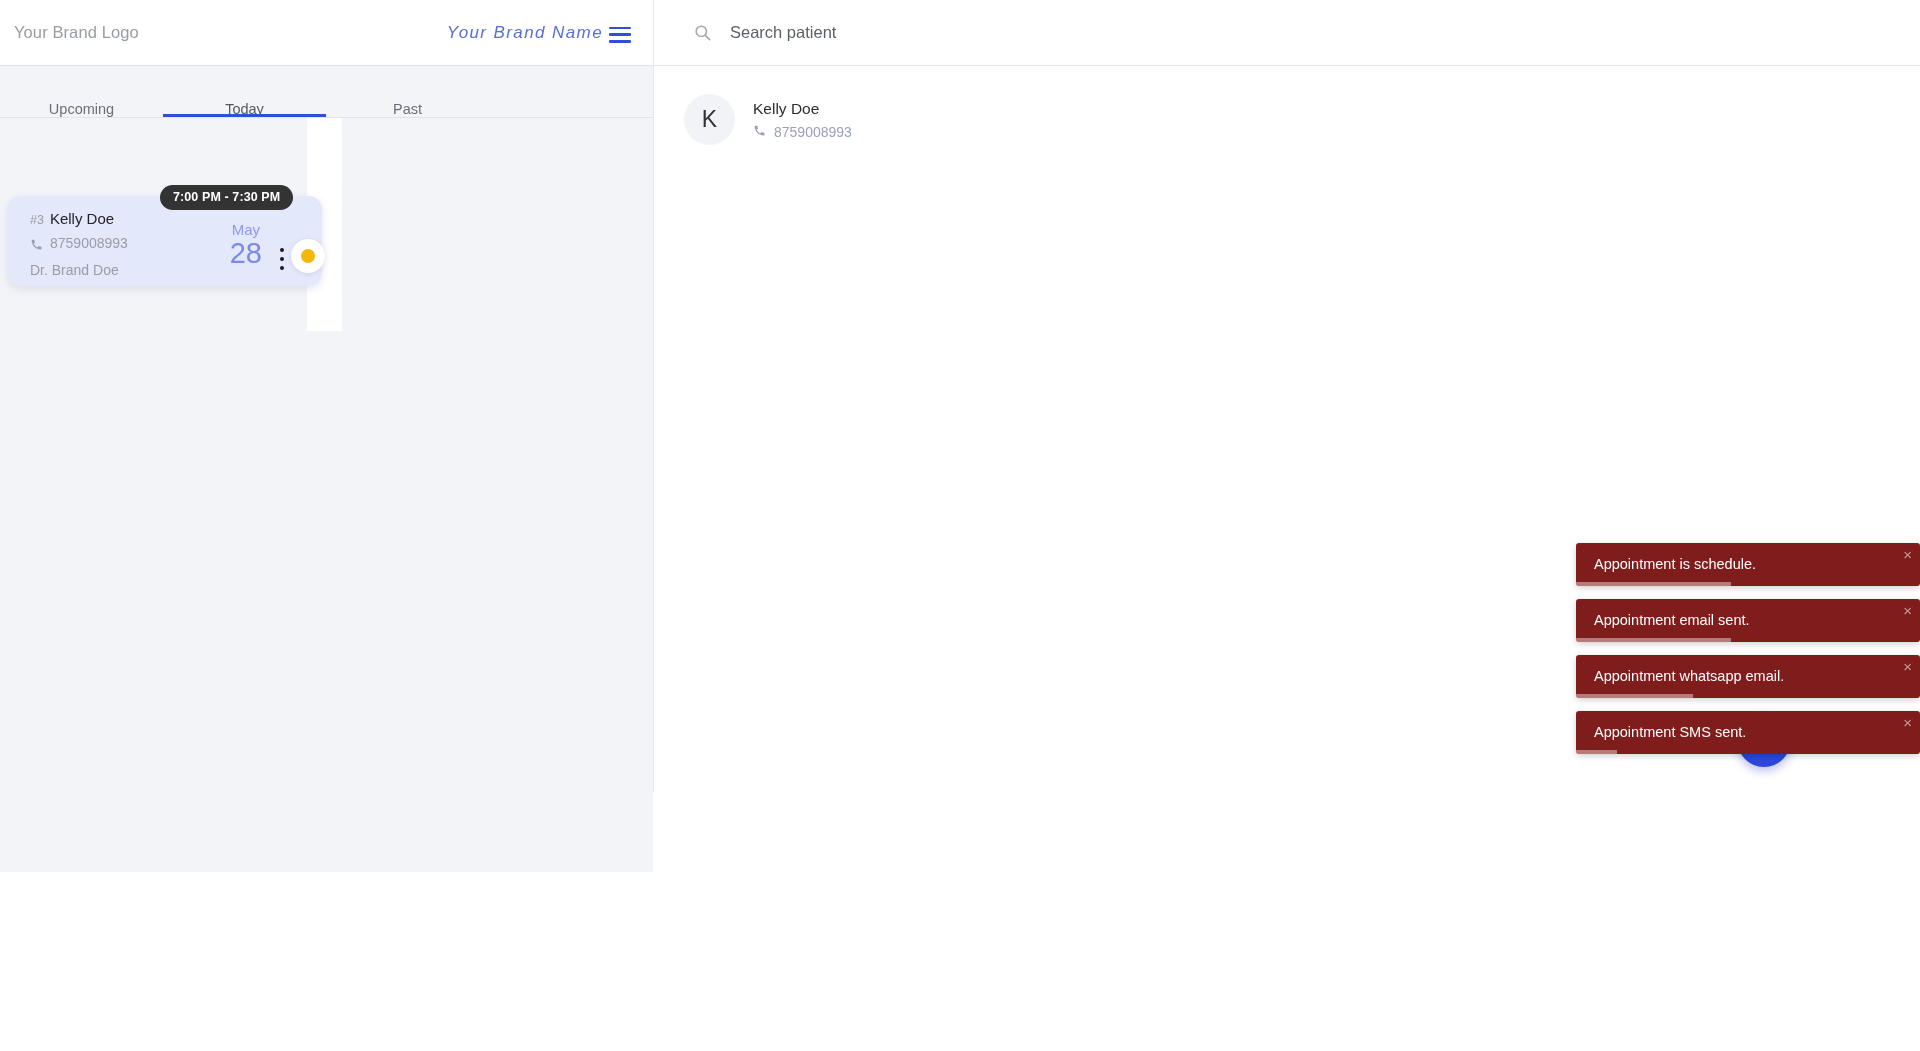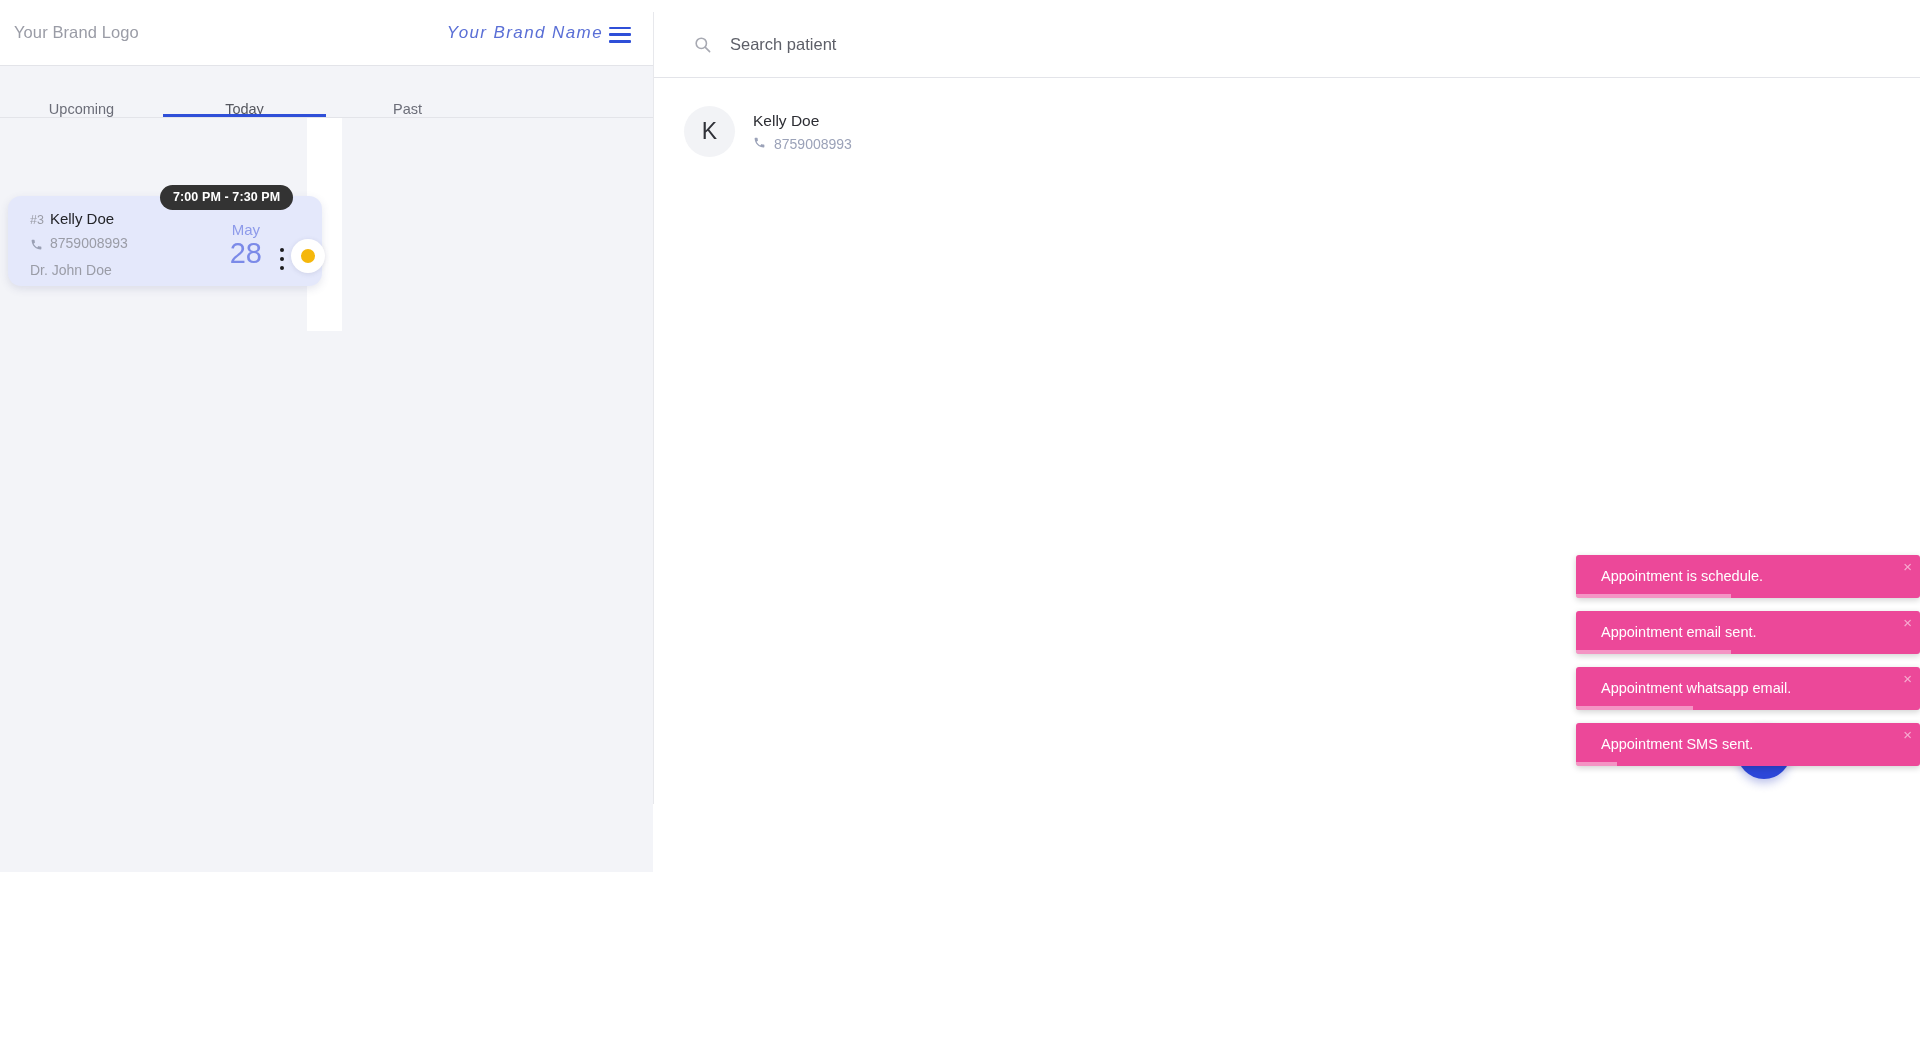--- a/index.html
+++ b/index.html
@@ -30,21 +30,20 @@
   }
 
   .pane-right {
     position: relative;
     width: 1267px;
     height: 792px;
     background: #ffffff;
     overflow: hidden;
     flex: 0 0 1267px;
     border-left: 1px solid #e7e8ec;
-    margin-top: 12px;
   }
 
   
   .brand-bar {
     position: relative;
     height: 66px;
     background: #ffffff;
     border-bottom: 1px solid #e3e4e9;
     display: flex;
     align-items: center;
@@ -336,27 +335,27 @@
     position: absolute;
     right: 0px;
     bottom: 38px;
     width: 344px;
     display: flex;
     flex-direction: column;
     gap: 13px;
   }
   .toast {
     position: relative;
-    background: #ec4899;
+    background: #7f1d1d;
     color: #ffffff;
     border-radius: 3px;
     height: 43px;
     display: flex;
     align-items: center;
-    padding: 0 30px 0 25px;
+    padding: 0 30px 0 18px;
     box-shadow: 0 2px 6px rgba(0,0,0,0.18);
     overflow: hidden;
   }
   .toast-msg {
     font-size: 14.5px;
     line-height: 1;
   }
   .toast-close {
     position: absolute;
     right: 8px;
@@ -420,21 +419,21 @@
 
         <div class="card-row2">
           <span class="phone-ico">
             <svg viewBox="0 0 24 24" width="13" height="13" fill="#9aa0b4">
                 <path d="M6.6 10.8c1.4 2.8 3.8 5.1 6.6 6.6l2.2-2.2c.3-.3.7-.4 1-.2 1.1.4 2.4.6 3.6.6.6 0 1 .4 1 1V20c0 .6-.4 1-1 1C10.6 21 3 13.4 3 4c0-.6.4-1 1-1h3.5c.6 0 1 .4 1 1 0 1.3.2 2.5.6 3.6.1.3 0 .7-.2 1l-2.3 2.2z"></path>
               </svg>
           </span>
           <span class="appt-phone">8759008993</span>
         </div>
 
-        <div class="appt-doctor">Dr. John Doe</div>
+        <div class="appt-doctor">Dr. Brand Doe</div>
 
         <div class="card-date">
           <span class="date-mon">May</span>
           <span class="date-day">28</span>
         </div>
 
         <div class="kebab">
           <i></i>
           <i></i>
           <i></i>

